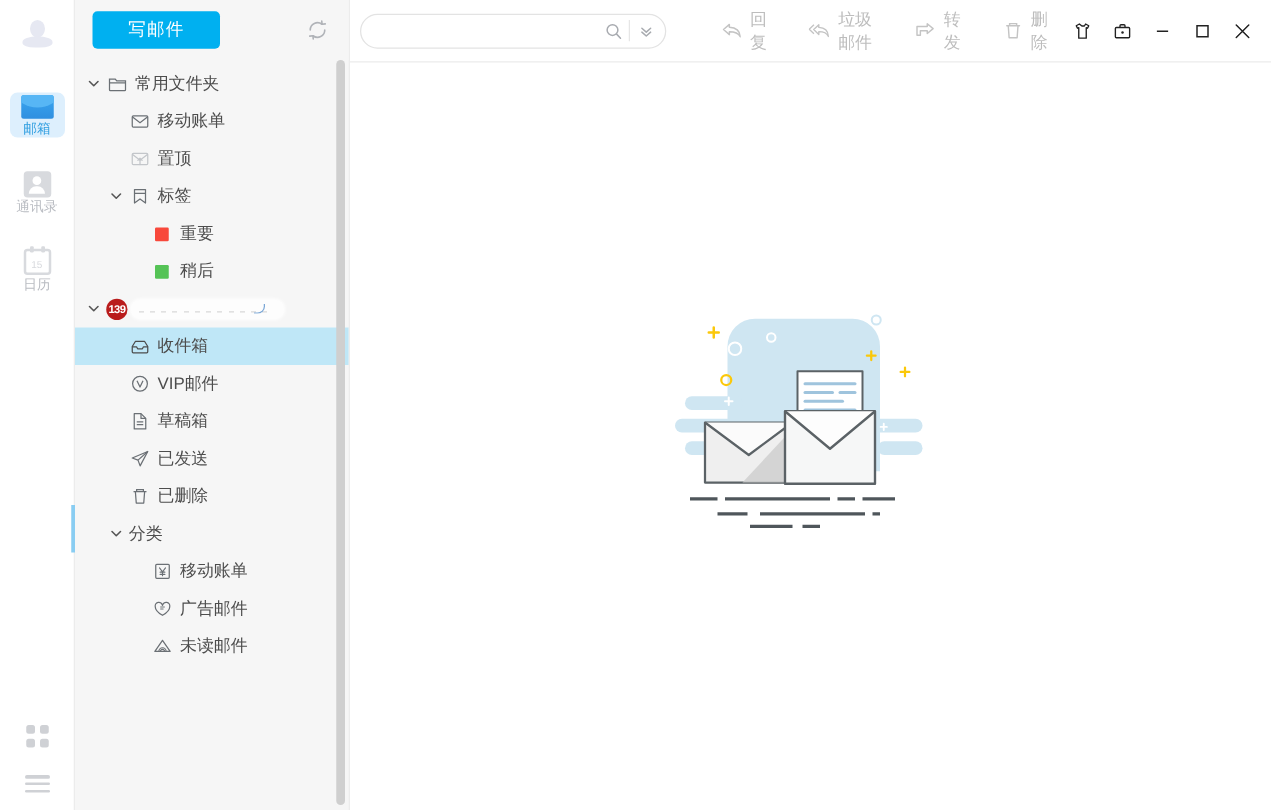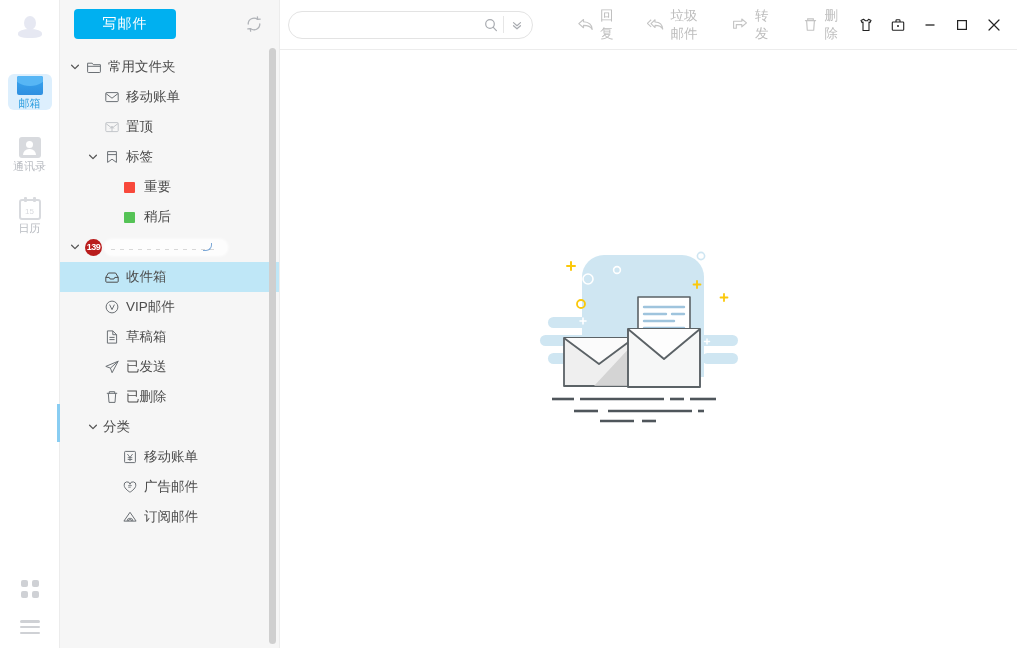--- a/index.html
+++ b/index.html
@@ -367,21 +367,21 @@
           <span class="lbl">广告邮件</span>
         </div>
         <div class="node ind2">
           <span class="chev hidden"></span>
           <span class="ic">
             <svg width="16" height="16" viewBox="0 0 16 16">
               <path d="M1.9 12.1L8 3.3l6.1 8.8z" fill="none" stroke="#6b7075" stroke-width="1" stroke-linejoin="round"></path>
               <path d="M6.4 12.1a1.6 1.6 0 0 1 3.2 0M5.1 12.1a2.9 2.9 0 0 1 5.8 0" fill="none" stroke="#6b7075" stroke-width="0.9"></path>
             </svg>
           </span>
-          <span class="lbl">订阅邮件</span>
+          <span class="lbl">未读邮件</span>
         </div>
       </div>
     <div class="scrollbar"></div>
   </div>
 
   <div class="main">
     <div class="topbar">
 
       <div class="search-box">
         <input class="search-input" type="text" placeholder="" style="">

